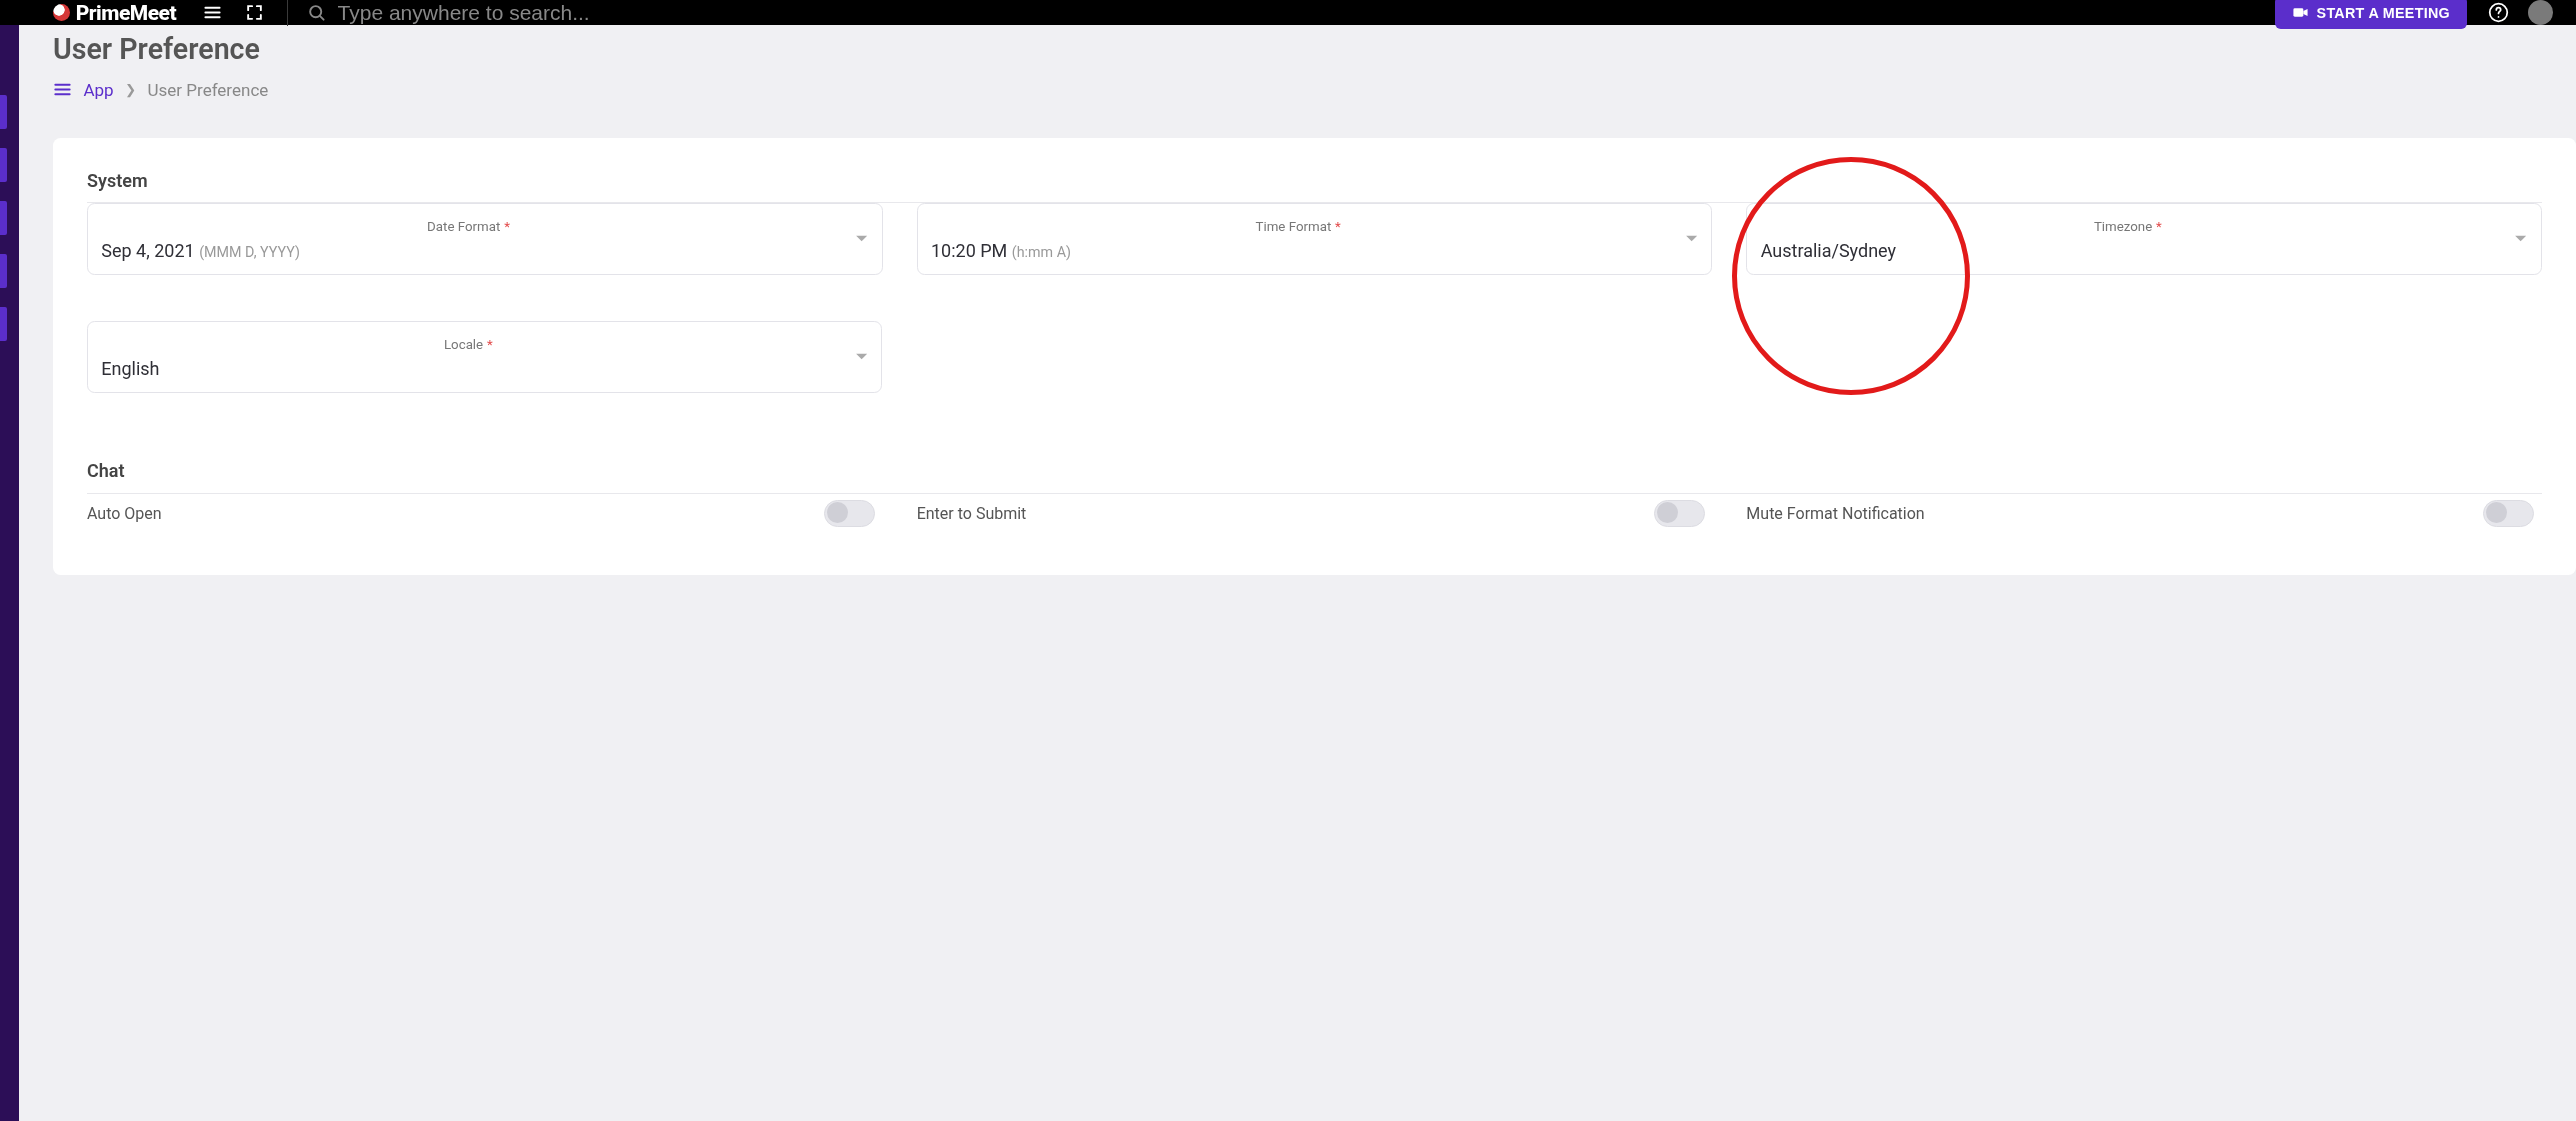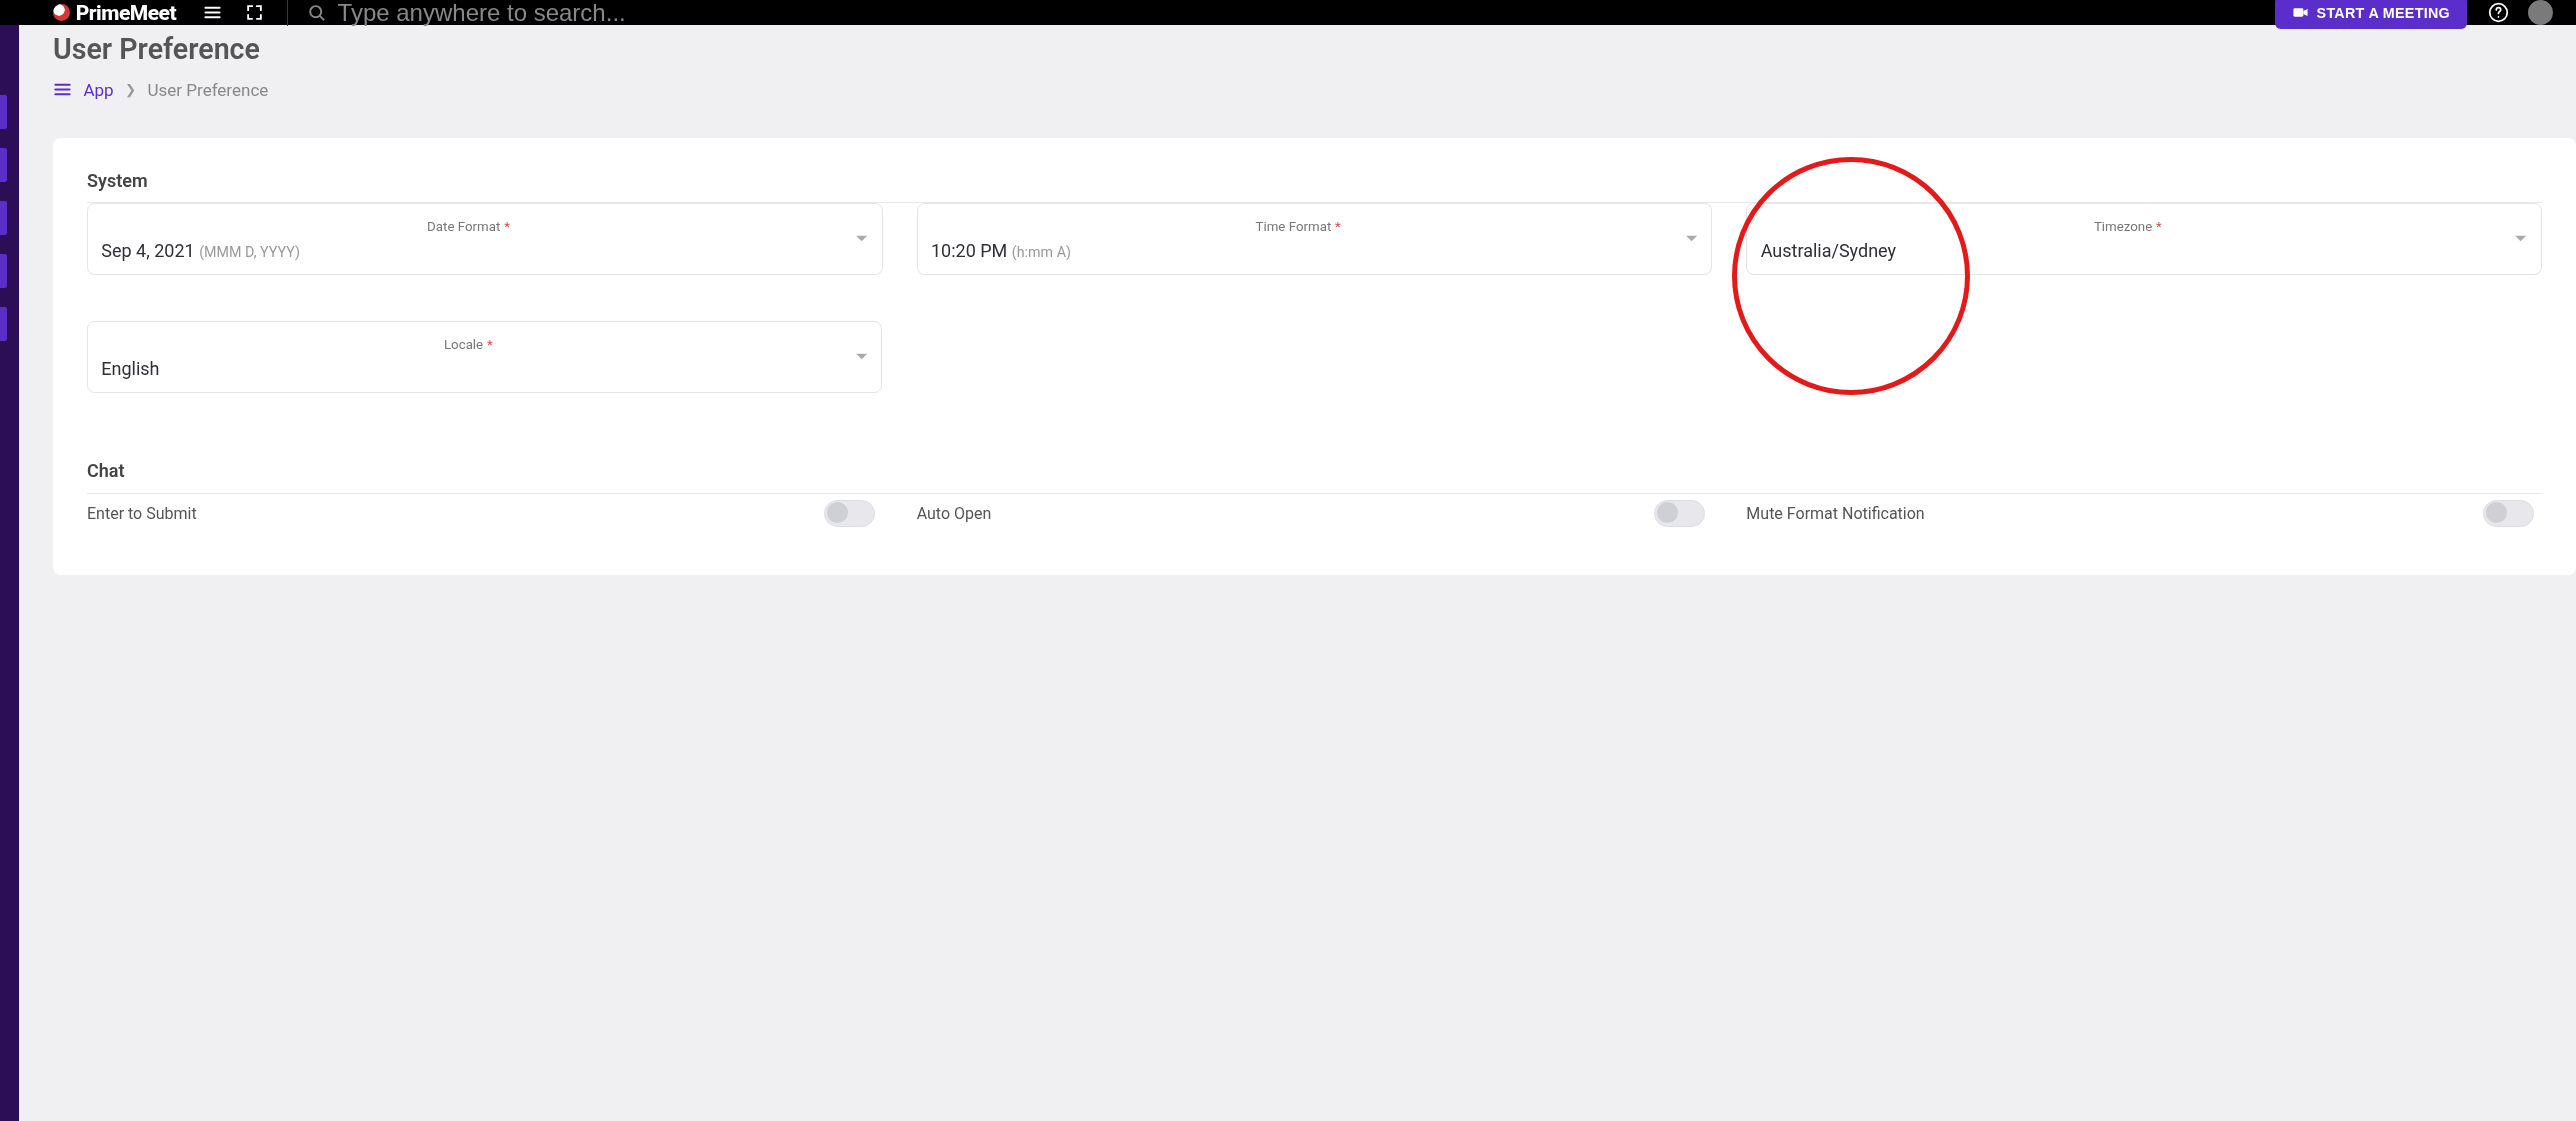--- a/index.html
+++ b/index.html
@@ -76,21 +76,21 @@
     align-items: center;
     gap: 11.4px;
     color: #888;
     flex: 1;
   }
   .search-wrap input {
     background: transparent;
     border: none;
     outline: none;
     color: #ccc;
-    font-size: 24px;
+    font-size: 21px;
     width: 324px;
   }
   .search-wrap input::placeholder { color: #888; }
   .start-btn {
     background: #5b2ecb;
     color: #fff;
     border: none;
     border-radius: 5.7px;
     padding: 7.6px 17px;
     font-weight: 700;
@@ -387,27 +387,27 @@
               <path d="M1 3l5 5 5-5" fill="#aaa"></path>
             </svg>
         </span>
       </div>
     </div>
 
     <h2 class="section-title">Chat</h2>
 
     <div class="toggle-row">
       <div class="toggle-field">
-        <span class="toggle-label">Enter to Submit</span>
+        <span class="toggle-label">Auto Open</span>
         <span class="switch">
             <span class="knob"></span>
           </span>
       </div>
       <div class="toggle-field">
-        <span class="toggle-label">Auto Open</span>
+        <span class="toggle-label">Enter to Submit</span>
         <span class="switch">
             <span class="knob"></span>
           </span>
       </div>
       <div class="toggle-field">
         <span class="toggle-label">Mute Format Notification</span>
         <span class="switch">
             <span class="knob"></span>
           </span>
       </div>

